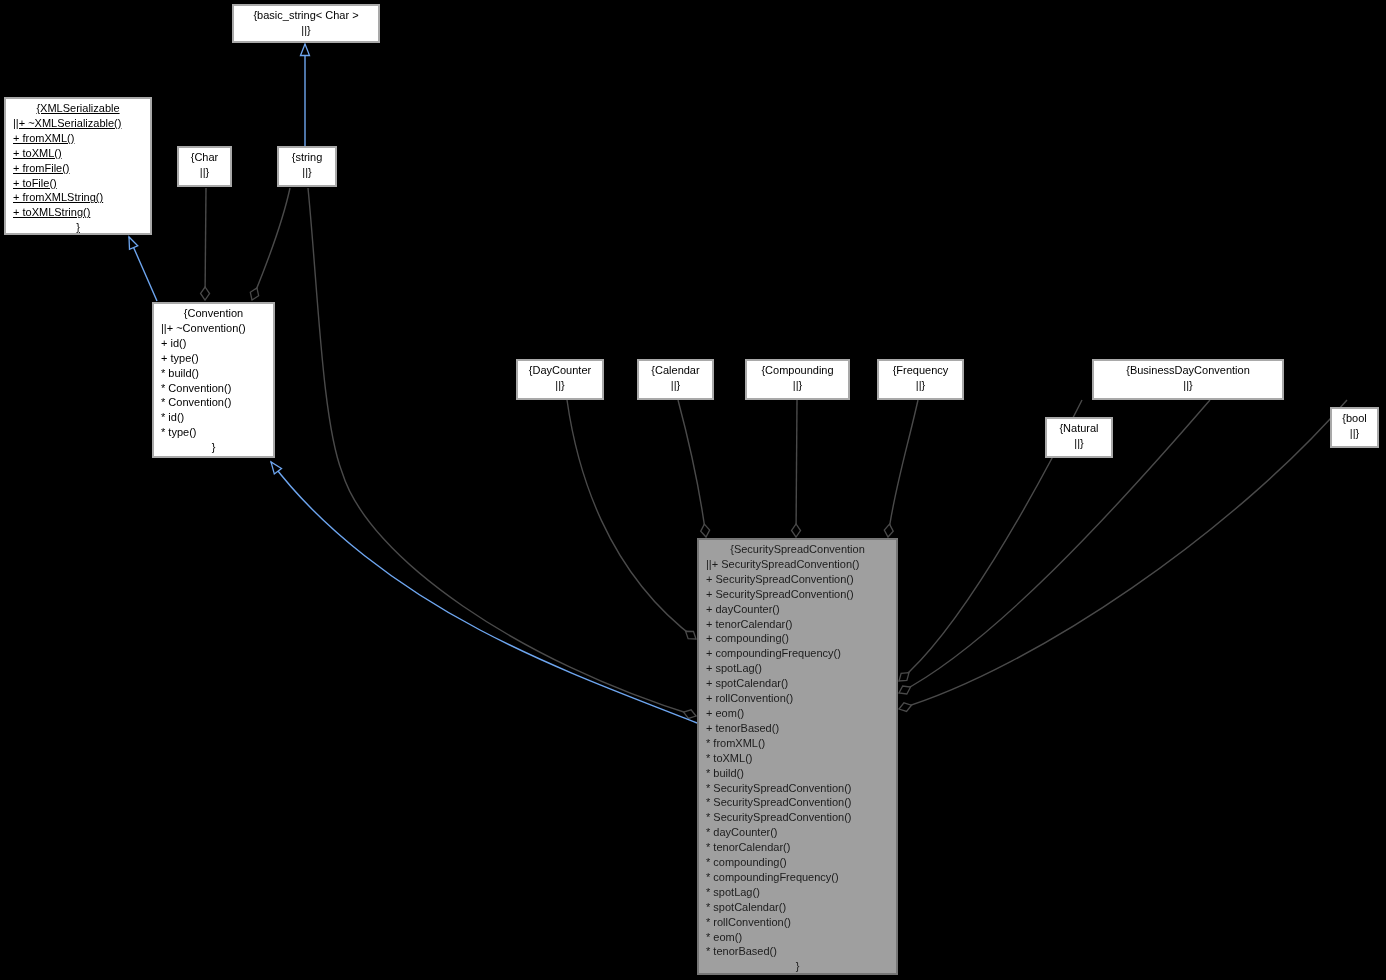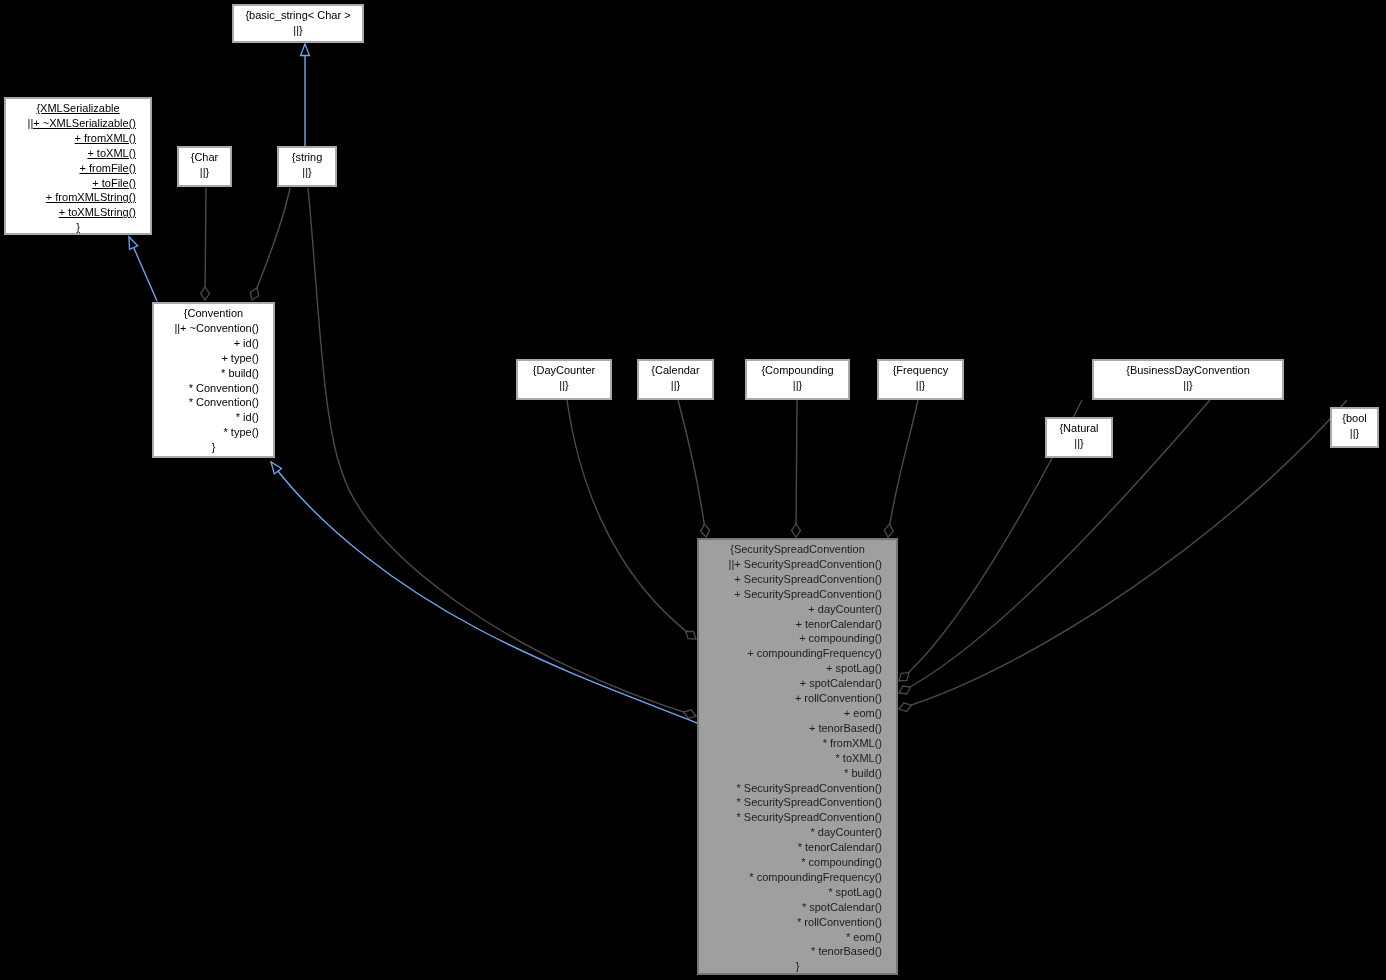--- a/index.html
+++ b/index.html
@@ -19,21 +19,21 @@
     line-height: 14.9px;
     padding-top: 2px;
     overflow: hidden;
   }
   .node--highlight {
     background: #9f9f9f;
     border-color: #767676;
     color: #1c1c1c;
   }
   .node-title   { text-align: center; white-space: pre; }
-  .node-members { white-space: pre-line; text-align: right; padding-left: 7px; padding-right: 14px; }
+  .node-members { white-space: pre-line; text-align: left; padding-left: 7px; padding-right: 14px; }
   .node-closing { text-align: center; }
 </style>
 </head>
 <body>
 
 <div class="canvas">
 
   <svg class="edges" width="1386" height="980" viewBox="0 0 1386 980">
     <defs>
       <marker id="mDiamond" markerUnits="userSpaceOnUse" markerWidth="16" markerHeight="12" refX="14.5" refY="6" orient="auto">
@@ -53,21 +53,21 @@
     <path d="M 918 400 C 908 445 893 495 888 537" fill="none" stroke="#4a4a4a" stroke-width="1.4" marker-end="url(#mDiamond)"></path>
     <path d="M 1082 400 C 1032 500 958 632 899 681" fill="none" stroke="#4a4a4a" stroke-width="1.4" marker-end="url(#mDiamond)"></path>
     <path d="M 1210 400 C 1115 510 992 645 899 693" fill="none" stroke="#4a4a4a" stroke-width="1.4" marker-end="url(#mDiamond)"></path>
     <path d="M 1347 400 C 1235 530 1035 668 899 709" fill="none" stroke="#4a4a4a" stroke-width="1.4" marker-end="url(#mDiamond)"></path>
 
     <path d="M 305 146 L 305 44" fill="none" stroke="#6ea6f0" stroke-width="1.4" marker-end="url(#mArrowBlue)"></path>
     <path d="M 157 301 L 129 237" fill="none" stroke="#6ea6f0" stroke-width="1.4" marker-end="url(#mArrowBlue)"></path>
     <path d="M 697 723 C 640 700 560 672 480 630 C 400 588 322 530 271 462" fill="none" stroke="#6ea6f0" stroke-width="1.4" marker-end="url(#mArrowBlue)"></path>
   </svg>
 
-  <div class="node" style="left:232px; top:4px; width:132px; height:39px;">
+  <div class="node" style="left:232px; top:4px; width:148px; height:39px;">
     <div class="node-title">{basic_string&lt; Char &gt;</div>
     <div class="node-members"></div>
     <div class="node-closing">||}</div>
   </div>
 
   <div class="node" style="left:4px; top:97px; width:148px; height:138px;text-decoration:underline;">
     <div class="node-title">{XMLSerializable</div>
     <div class="node-members">||+ ~XMLSerializable()
 + fromXML()
 + toXML()
@@ -96,21 +96,21 @@
 + id()
 + type()
 * build()
 * Convention()
 * Convention()
 * id()
 * type()</div>
     <div class="node-closing">}</div>
   </div>
 
-  <div class="node" style="left:516px; top:359px; width:96px; height:41px;">
+  <div class="node" style="left:516px; top:359px; width:88px; height:41px;">
     <div class="node-title">{DayCounter</div>
     <div class="node-members"></div>
     <div class="node-closing">||}</div>
   </div>
 
   <div class="node" style="left:637px; top:359px; width:77px; height:41px;">
     <div class="node-title">{Calendar</div>
     <div class="node-members"></div>
     <div class="node-closing">||}</div>
   </div>

